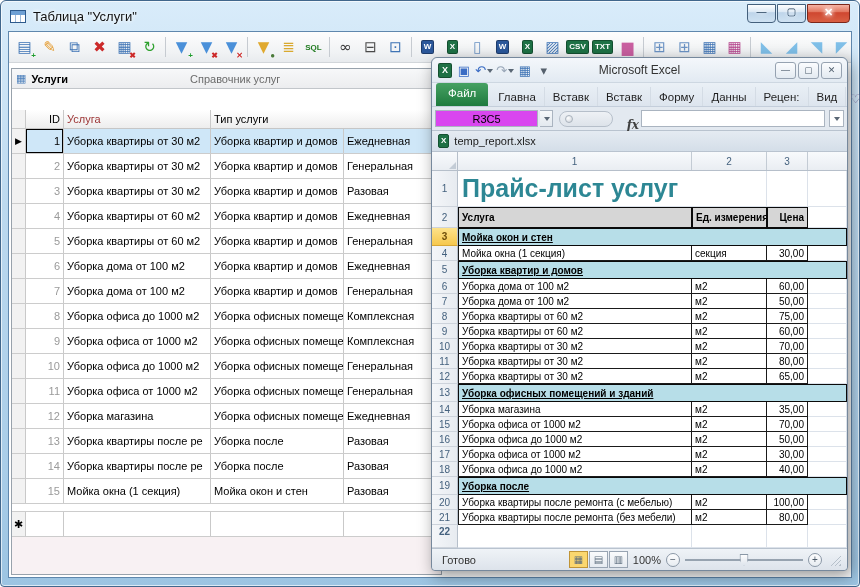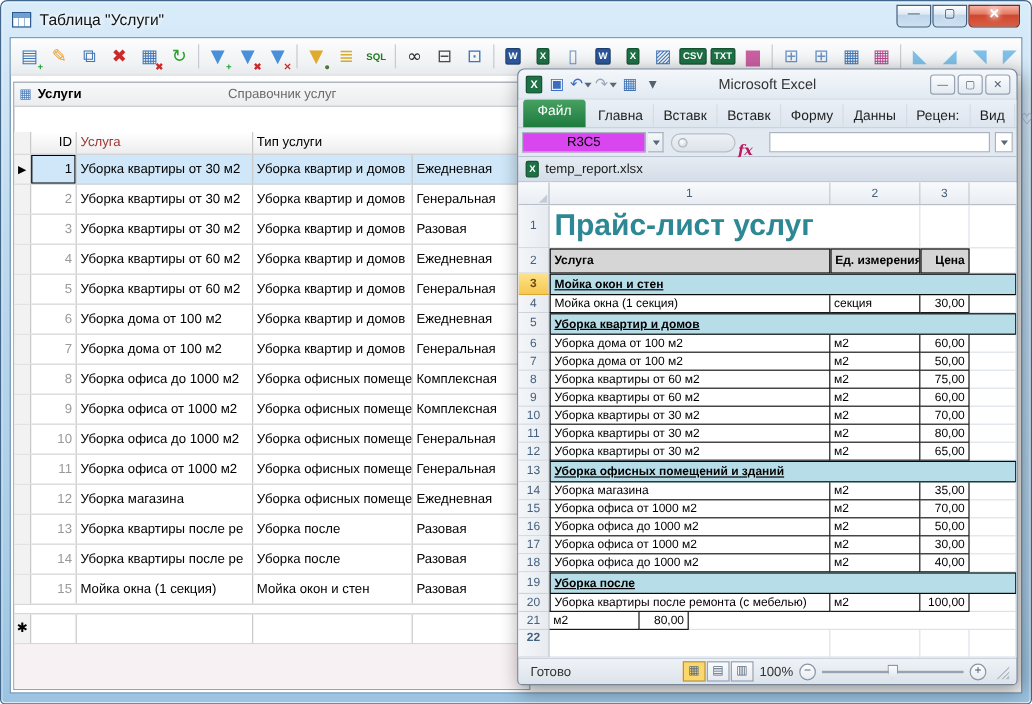--- a/index.html
+++ b/index.html
@@ -99,22 +99,22 @@
   .x-frow{height:24px;display:flex;align-items:center;background:#e3e9f0;border-bottom:1px solid #b9c3cf;
       padding:0 3px;gap:2px;flex:0 0 auto;}
   .namebox{width:103px;height:17px;background:#d946ef;border:1px solid #aab4c0;text-align:center;
       line-height:16px;font-size:11px;}
   .smalldrop{width:13px;height:17px;border:1px solid #aab4c0;border-left:none;
       background:linear-gradient(#f6f8fa,#e3e9ef);display:flex;align-items:center;justify-content:center;}
   .pillbox{width:54px;height:16px;border:1px solid #b6bfca;border-radius:8px;margin-left:4px;
       background:linear-gradient(#eef1f5,#dde3ea);display:flex;align-items:center;padding-left:5px;}
   .pillbox .dot{width:8px;height:8px;border-radius:50%;border:1px solid #a9b2bc;
       background:radial-gradient(circle at 35% 35%,#fff,#c9cfd7);}
-  .fx{font-family:"DejaVu Serif",serif;font-style:italic;font-weight:bold;color:#be185d;
-      width:24px;text-align:left;font-size:12px;margin-top:12px;}
+  .fx{font-family:"DejaVu Serif",serif;font-style:italic;font-weight:bold;color:#404040;
+      width:24px;text-align:right;font-size:12px;margin-top:12px;}
   .fbar{flex:1;height:17px;background:#fff;border:1px solid #aab4c0;}
   .fdrop{width:15px;height:17px;border:1px solid #aab4c0;margin-left:2px;background:#fff;
       display:flex;align-items:center;justify-content:center;}
   .x-doctab{height:21px;background:linear-gradient(#e5ebf2,#d4dee8);border-bottom:1px solid #b9c3cf;
       display:flex;align-items:center;padding:0 6px;gap:5px;font-size:11px;color:#1a1a1a;flex:0 0 auto;}
   .doc-chip{font-size:8px;font-weight:bold;color:#fff;background:#1e7145;border:1px solid #145231;
       border-radius:2px;padding:2px 2px;line-height:1;}
 
   
   .x-sheet{flex:1;background:#fff;display:flex;flex-direction:column;overflow:hidden;}
@@ -640,20 +640,21 @@
           </div>
           <div class="xr k-data">
             <div class="rh">20</div>
             <div class="cell w1 dcell first">Уборка квартиры после ремонта (с мебелью)</div>
             <div class="cell w2 dcell">м2</div>
             <div class="cell w3 dcell pr">100,00</div>
             <div class="cell w4"></div>
           </div>
           <div class="xr k-data">
             <div class="rh">21</div>
+            <div class="cell w1 dcell first">Уборка квартиры после ремонта (без мебели)</div>
             <div class="cell w2 dcell">м2</div>
             <div class="cell w3 dcell pr">80,00</div>
             <div class="cell w4"></div>
           </div>
           <div class="xr k-empty">
             <div class="rh">22</div>
             <div class="cell w1"></div>
             <div class="cell w2"></div>
             <div class="cell w3"></div>
             <div class="cell w4"></div>

